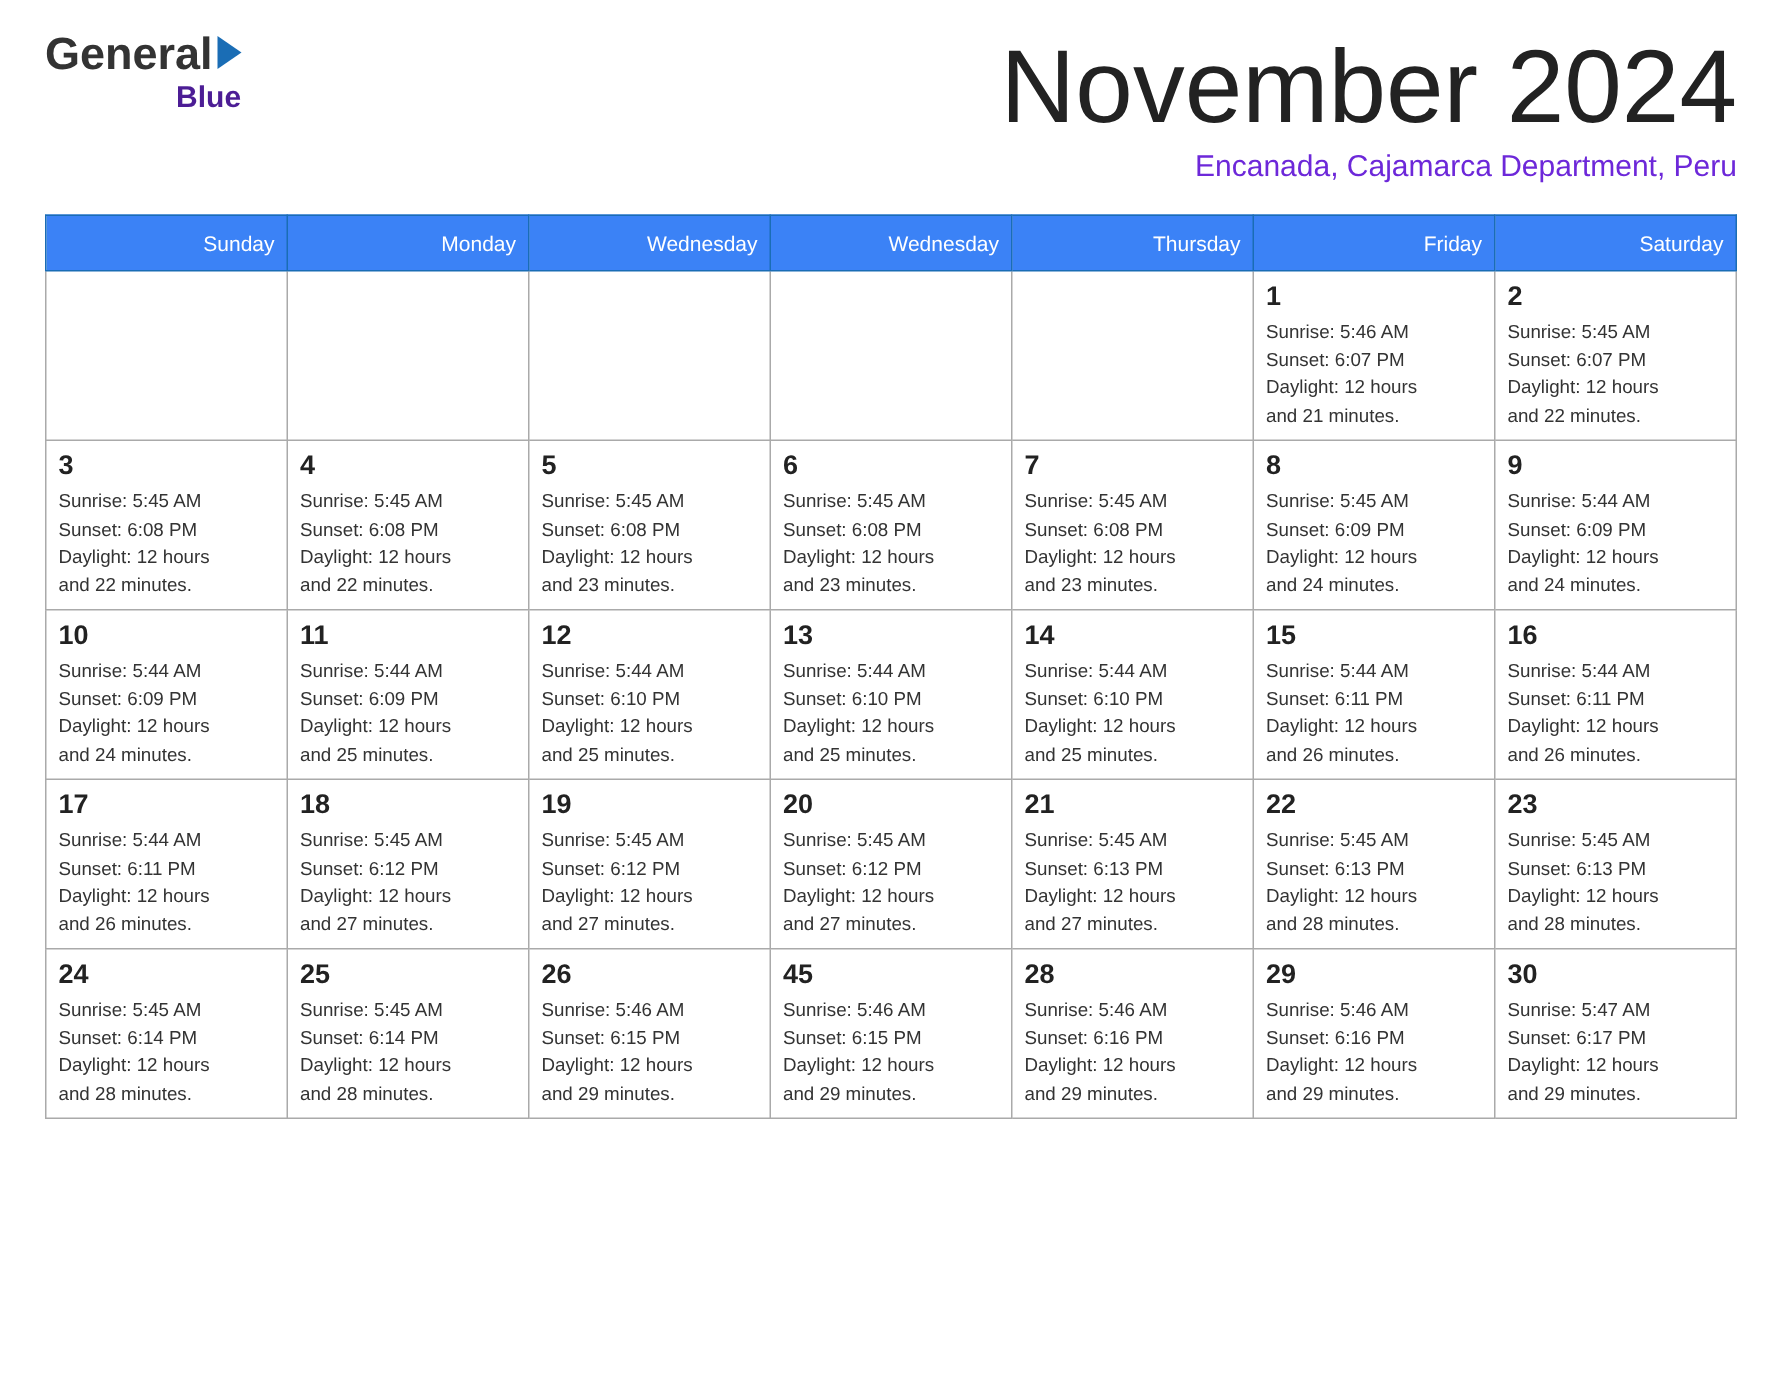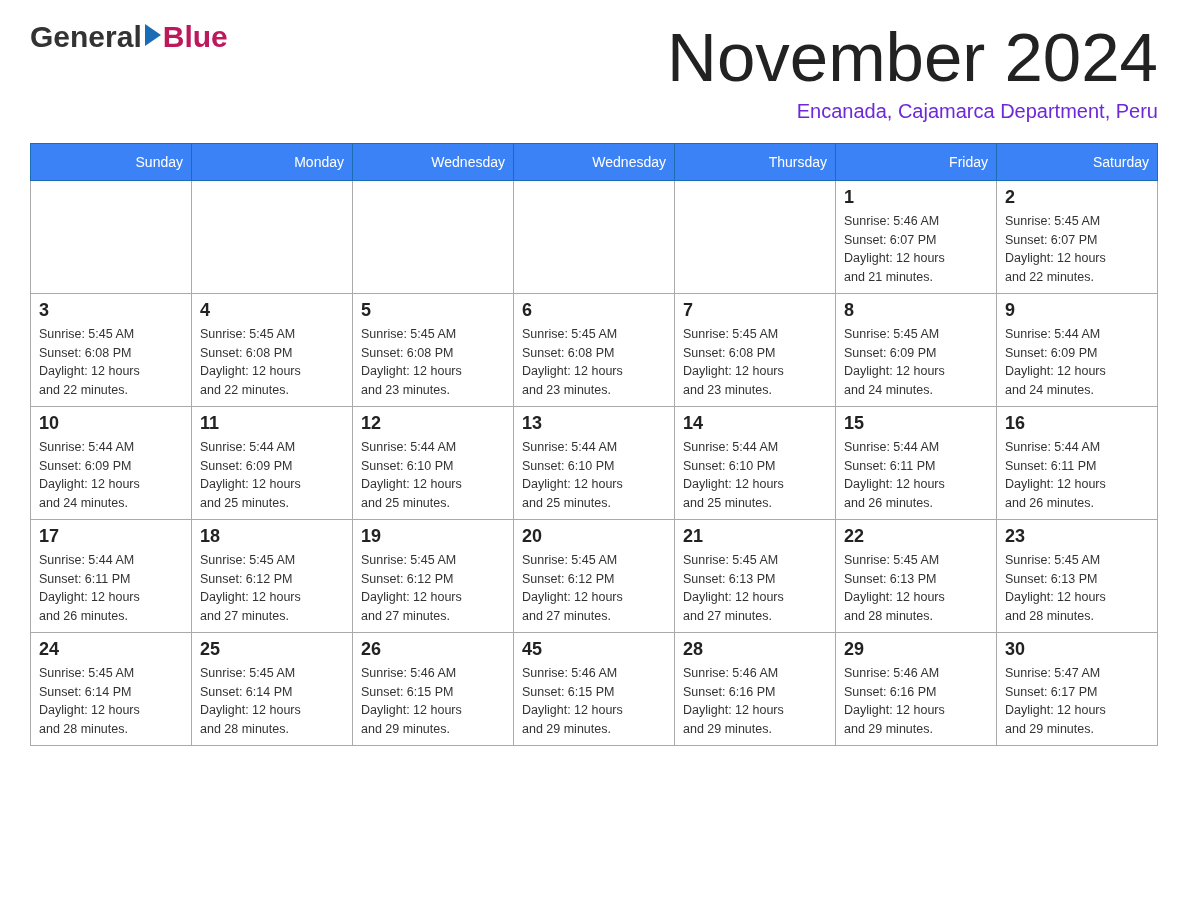--- a/index.html
+++ b/index.html
@@ -12,22 +12,22 @@
       padding: 20px 30px;
     }
     .header-section {
       display: flex;
       justify-content: space-between;
       align-items: flex-start;
       margin-bottom: 20px;
     }
     .logo {
       display: flex;
-      flex-direction: row;
-      align-items: center;
+      flex-direction: column;
+      align-items: flex-end;
     }
     .title-section {
       text-align: right;
     }
     .month-title {
       font-size: 69px;
       font-weight: 400;
       color: #222;
       line-height: 1.1;
     }
@@ -89,23 +89,23 @@
       height: 0;
       border-top: 11px solid transparent;
       border-bottom: 11px solid transparent;
       border-left: 16px solid #1a6db5;
       margin-left: 3px;
       vertical-align: middle;
       position: relative;
       top: -2px;
     }
     .logo-text-blue {
-      font-size: 30px;
+      font-size: 20px;
       font-weight: bold;
-      color: #be185d;
+      color: #4c1d95;
       margin-left: 2px;
     }
   </style>
 </head>
 <body>
 
 <div class="header-section">
   <div class="logo">
     <div class="logo-row">
       <span class="logo-text-general">General</span>

